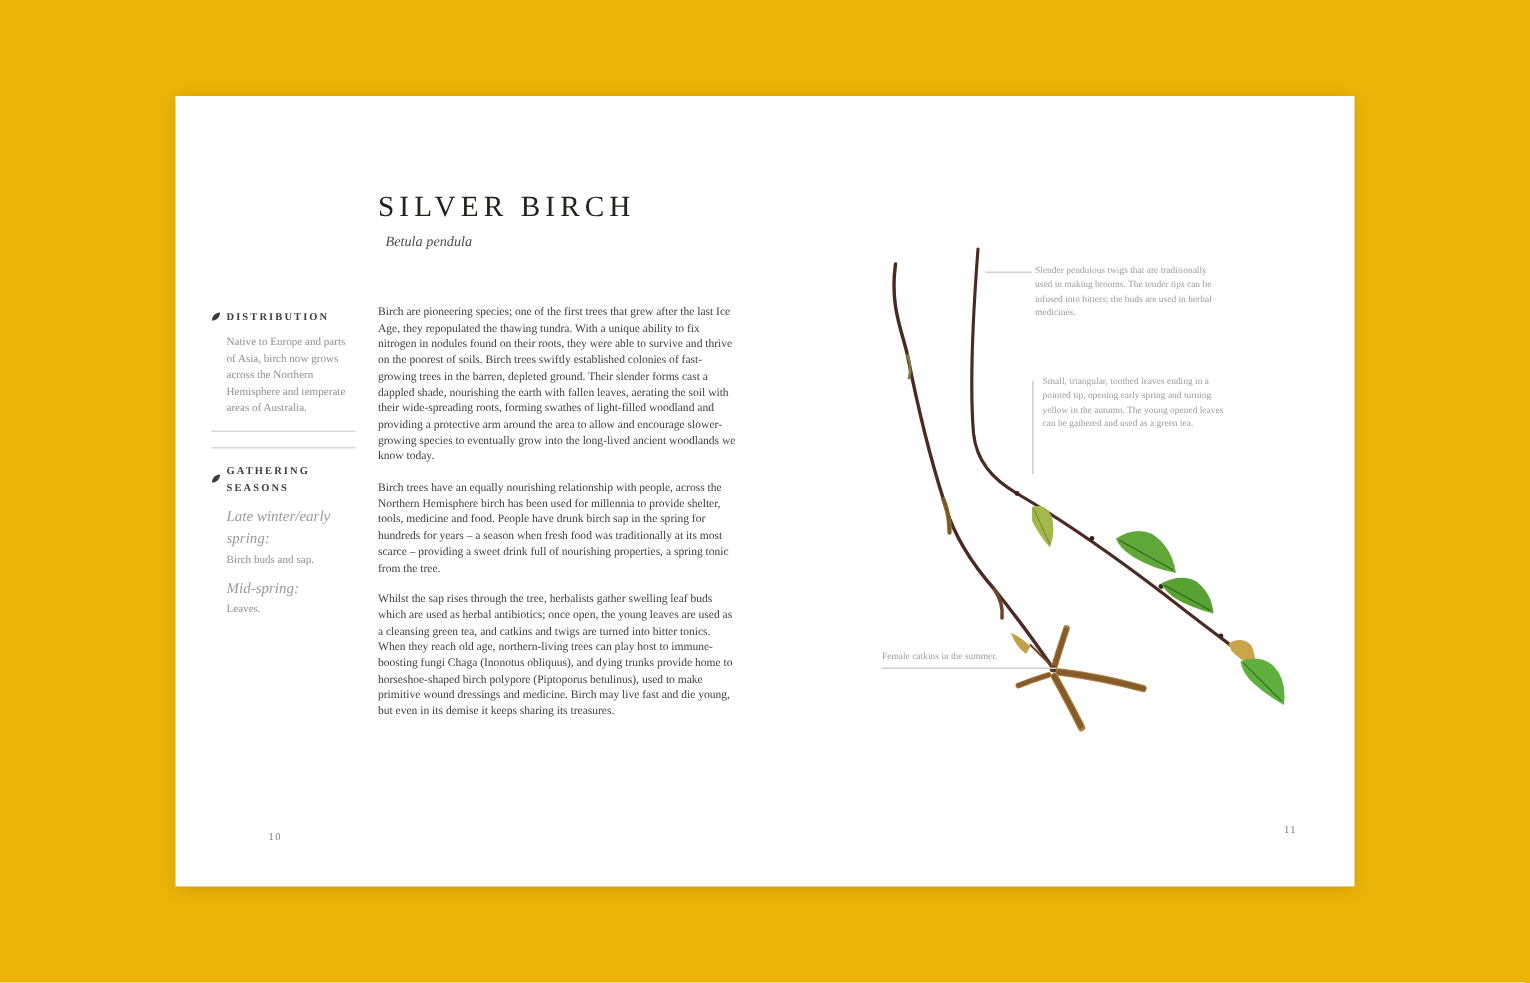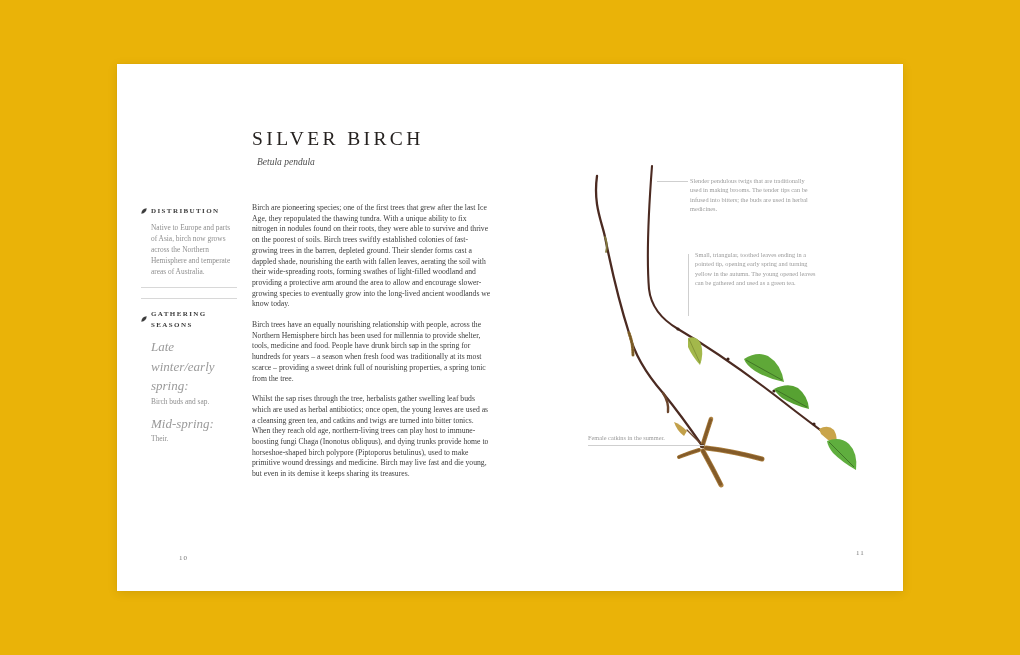--- a/index.html
+++ b/index.html
@@ -30,21 +30,21 @@
     font-size:7px;font-weight:bold;letter-spacing:1.4px;color:#3c3c3c;
     line-height:1.5;
   }
   .side-heading .leaf{flex:0 0 auto;width:6px;height:6px;margin-top:-1px;}
   .side-body{
     font-size:7.4px;line-height:1.5;color:#8f8f8f;margin-top:5px;padding-left:10px;
   }
   .rule{border-top:1px solid #d8d8d8;margin:10px 0;}
   .season-item{margin-top:7px;padding-left:10px;}
   .season-item:first-child{margin-top:5px;}
-  .season-label{font-size:13px;font-style:italic;color:#9a9a9a;line-height:1.5;}
+  .season-label{font-size:10px;font-style:italic;color:#9a9a9a;line-height:1.5;}
   .season-gather{font-size:7.4px;color:#8f8f8f;line-height:1.5;}
   .main-text{left:135px;top:139px;width:240px;}
   .main-text p{
     margin:0 0 10px 0;font-size:7.7px;line-height:10.7px;color:#3d3d3d;
     text-align:left;
   }
   .pagenum{font-size:7px;color:#7a7a7a;letter-spacing:1px;}
   .pagenum.left{left:30px;top:490px;margin-left:32px;}
   .pagenum.right{left:739px;top:485px;}
   
@@ -92,21 +92,21 @@
             <path d="M9.5 0.5 C4 0.8 0.8 4 0.5 9.5 C6 9.2 9.2 6 9.5 0.5 Z" fill="#3c3c3c"></path>
           </svg>
           <span>GATHERING SEASONS</span>
         </div>
         <div class="season-item">
           <div class="season-label">Late winter/early spring:</div>
           <div class="season-gather">Birch buds and sap.</div>
         </div>
         <div class="season-item">
           <div class="season-label">Mid-spring:</div>
-          <div class="season-gather">Their.</div>
+          <div class="season-gather">Leaves.</div>
         </div>
       </div>
     </div>
 
     <div class="abs main-text">
       <p>Birch are pioneering species; one of the first trees that grew after the last Ice Age, they repopulated the thawing tundra. With a unique ability to fix nitrogen in nodules found on their roots, they were able to survive and thrive on the poorest of soils. Birch trees swiftly established colonies of fast-growing trees in the barren, depleted ground. Their slender forms cast a dappled shade, nourishing the earth with fallen leaves, aerating the soil with their wide-spreading roots, forming swathes of light-filled woodland and providing a protective arm around the area to allow and encourage slower-growing species to eventually grow into the long-lived ancient woodlands we know today.</p>
       <p>Birch trees have an equally nourishing relationship with people, across the Northern Hemisphere birch has been used for millennia to provide shelter, tools, medicine and food. People have drunk birch sap in the spring for hundreds for years – a season when fresh food was traditionally at its most scarce – providing a sweet drink full of nourishing properties, a spring tonic from the tree.</p>
       <p>Whilst the sap rises through the tree, herbalists gather swelling leaf buds which are used as herbal antibiotics; once open, the young leaves are used as a cleansing green tea, and catkins and twigs are turned into bitter tonics. When they reach old age, northern-living trees can play host to immune-boosting fungi Chaga (Inonotus obliquus), and dying trunks provide home to horseshoe-shaped birch polypore (Piptoporus betulinus), used to make primitive wound dressings and medicine. Birch may live fast and die young, but even in its demise it keeps sharing its treasures.</p>
     </div>
 

